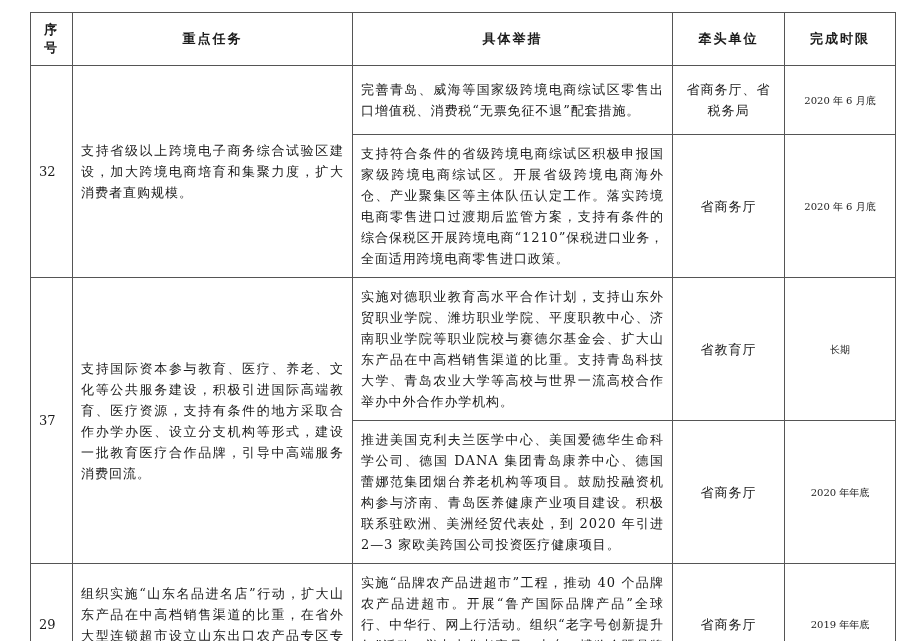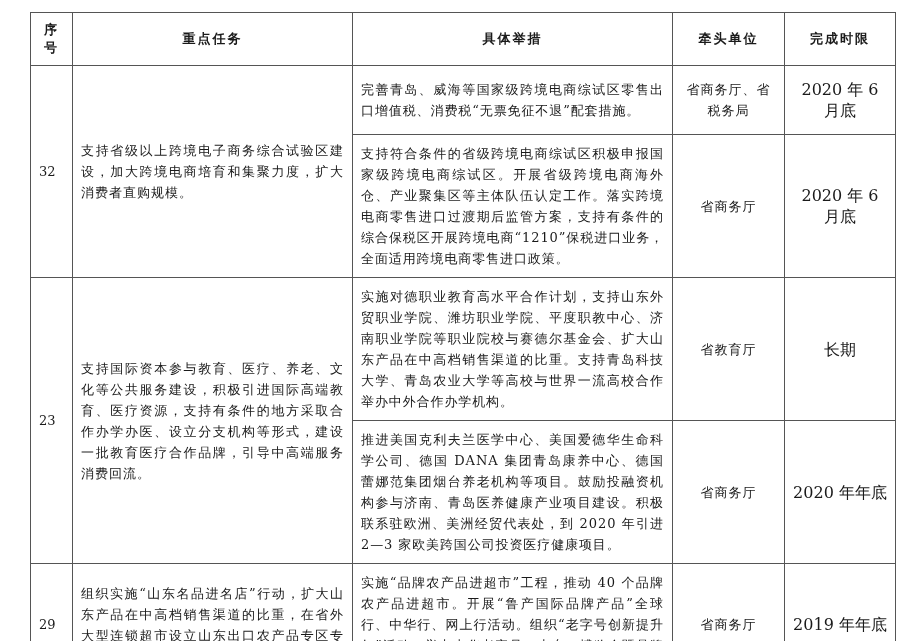--- a/index.html
+++ b/index.html
@@ -7,21 +7,21 @@
            font-family: "DejaVu Serif", "Liberation Serif", serif; color: #1a1a1a; }
     table.doc { position: absolute; left: 30px; top: 12px; border-collapse: collapse; table-layout: fixed; }
     table.doc td, table.doc th { border: 1.5px solid #555; padding: 8px; vertical-align: middle; }
     th { font-family: "DejaVu Sans", "Liberation Sans", sans-serif; font-weight: bold; font-size: 13px;
          text-align: center; letter-spacing: 2px; height: 33px; }
     td { font-size: 13px; line-height: 21px; text-align: center; }
     td.num { text-align: left; }
     td.task { padding: 0 6px 0 9px; text-align: justify; letter-spacing: 1px; }
     td.measure { padding: 0 6px 0 8px; text-align: justify; letter-spacing: 0.9px; }
     td.unit { padding: 0 6px 0 8px; letter-spacing: 1px; }
-    td.deadline { text-align: center; font-size: 16px; }
+    td.deadline { text-align: center; font-size: 10px; }
   </style>
 </head>
 <body>
 
 <table class="doc">
   <colgroup>
     <col style="width:42px">
     <col style="width:280px">
     <col style="width:320px">
     <col style="width:112px">
@@ -45,21 +45,21 @@
       <td class="unit">省商务厅、省税务局</td>
       <td class="deadline">2020 年 6 月底</td>
     </tr>
     <tr style="height:126px">
       <td class="measure">支持符合条件的省级跨境电商综试区积极申报国家级跨境电商综试区。开展省级跨境电商海外仓、产业聚集区等主体队伍认定工作。落实跨境电商零售进口过渡期后监管方案，支持有条件的综合保税区开展跨境电商“1210”保税进口业务，全面适用跨境电商零售进口政策。</td>
       <td class="unit">省商务厅</td>
       <td class="deadline">2020 年 6 月底</td>
     </tr>
 
     <tr style="height:126px">
-      <td class="num" rowspan="2">23</td>
+      <td class="num" rowspan="2">37</td>
       <td class="task" rowspan="2">支持国际资本参与教育、医疗、养老、文化等公共服务建设，积极引进国际高端教育、医疗资源，支持有条件的地方采取合作办学办医、设立分支机构等形式，建设一批教育医疗合作品牌，引导中高端服务消费回流。</td>
       <td class="measure">实施对德职业教育高水平合作计划，支持山东外贸职业学院、潍坊职业学院、平度职教中心、济南职业学院等职业院校与赛德尔基金会、扩大山东产品在中高档销售渠道的比重。支持青岛科技大学、青岛农业大学等高校与世界一流高校合作举办中外合作办学机构。</td>
       <td class="unit">省教育厅</td>
       <td class="deadline">长期</td>
     </tr>
     <tr style="height:126px">
       <td class="measure">推进美国克利夫兰医学中心、美国爱德华生命科学公司、德国 DANA 集团青岛康养中心、德国蕾娜范集团烟台养老机构等项目。鼓励投融资机构参与济南、青岛医养健康产业项目建设。积极联系驻欧洲、美洲经贸代表处，到 2020 年引进 2—3 家欧美跨国公司投资医疗健康项目。</td>
       <td class="unit">省商务厅</td>
       <td class="deadline">2020 年年底</td>
     </tr>

